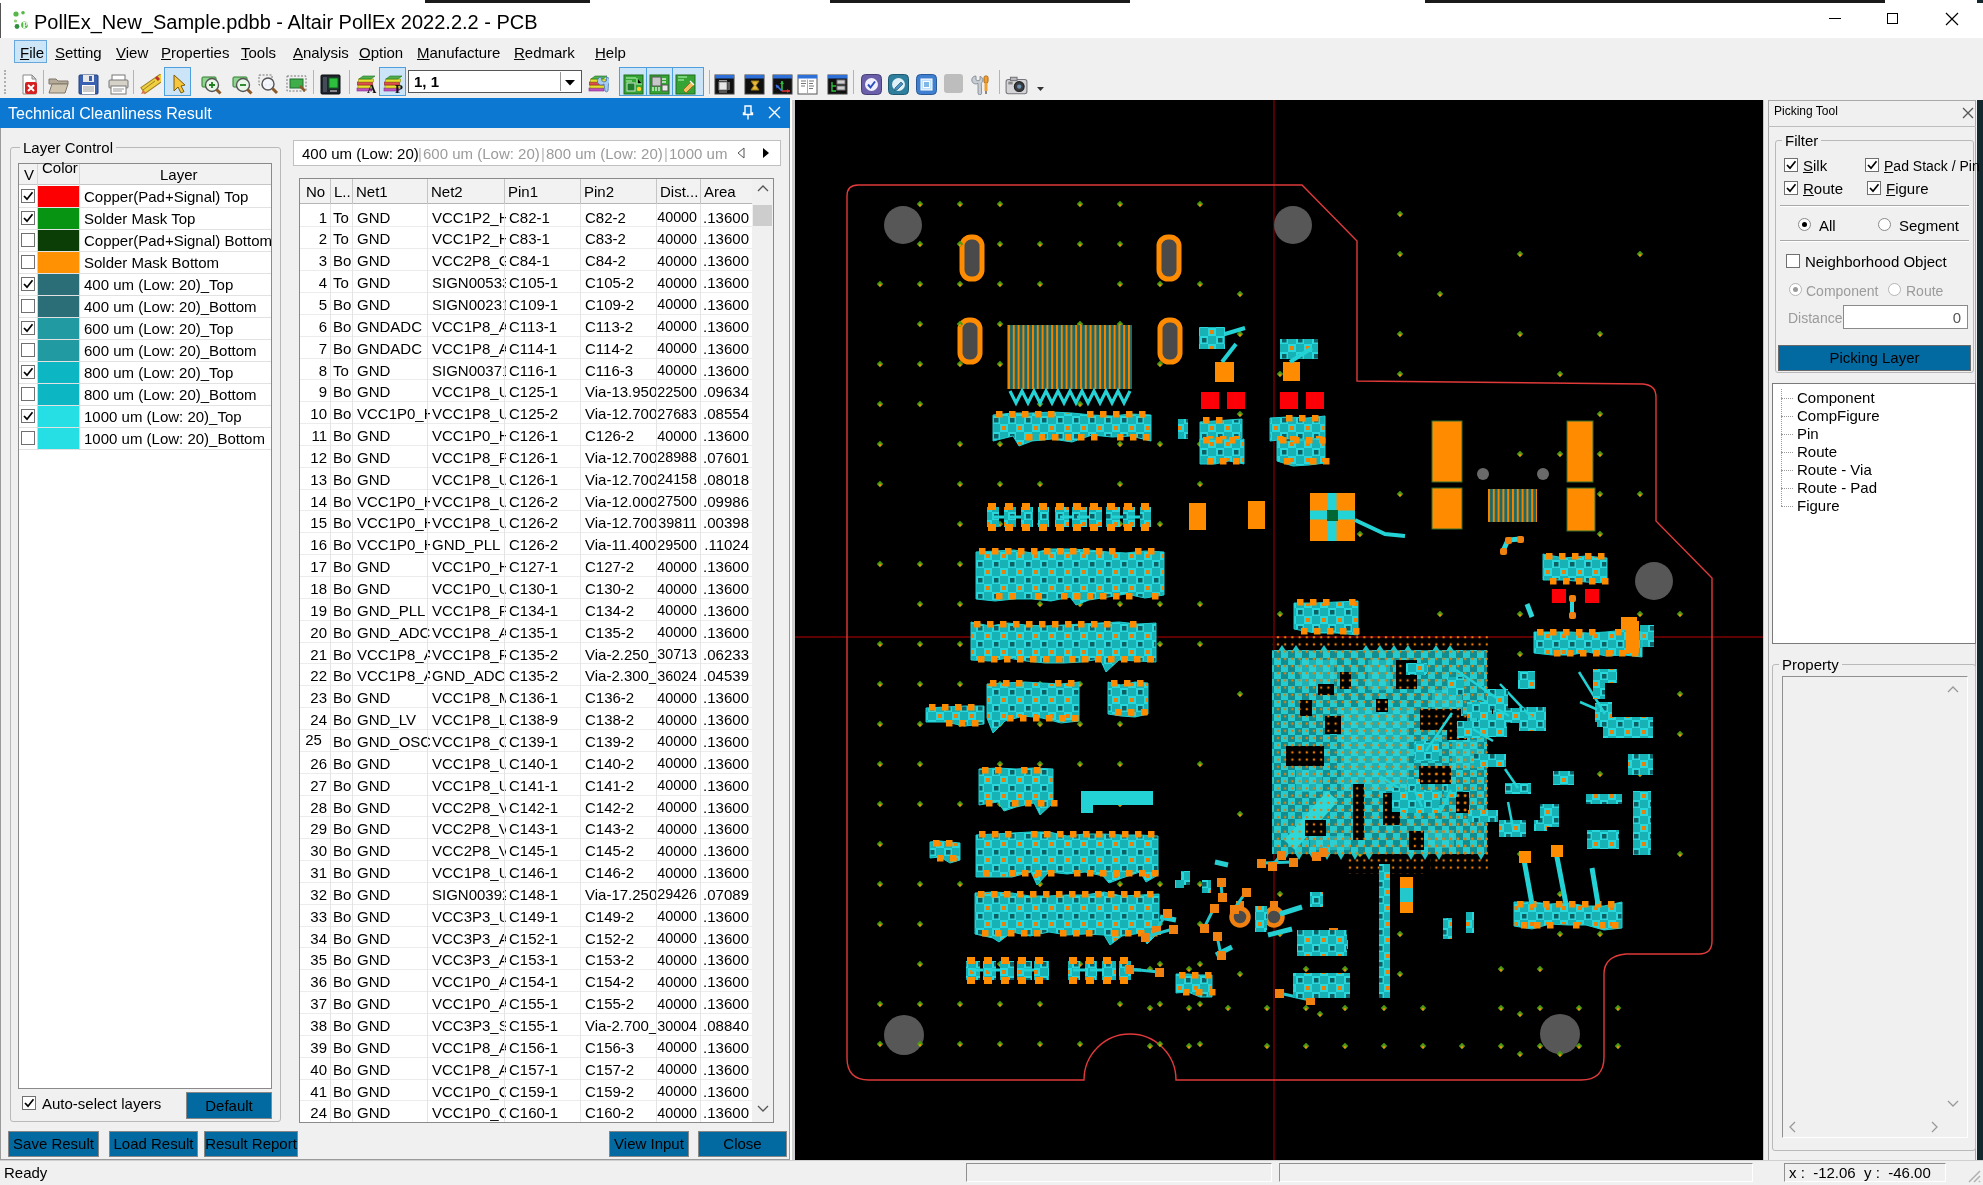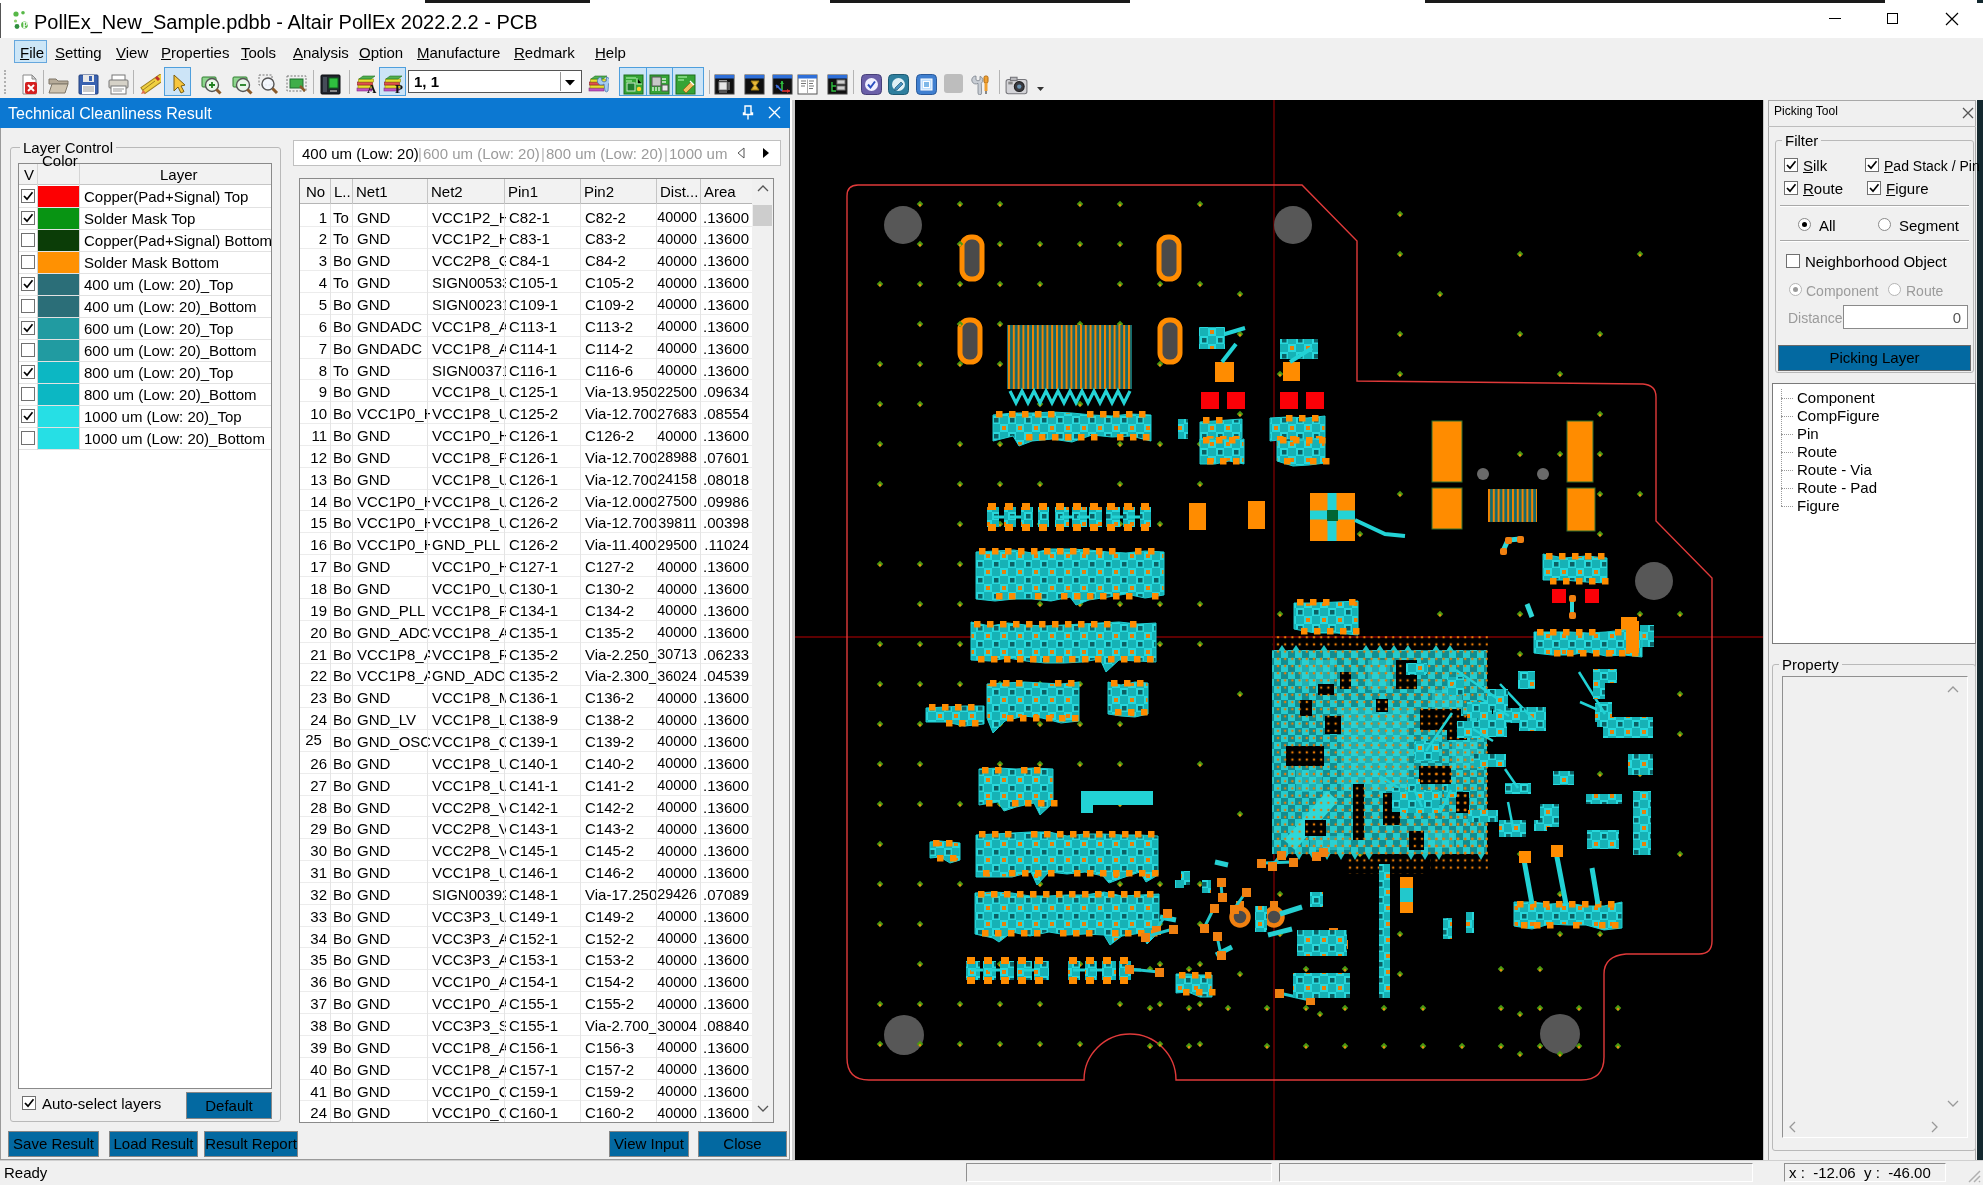--- a/index.html
+++ b/index.html
@@ -1292,21 +1292,21 @@
       <path d="M4,2 h6 v7 h1.5 v1.5 h-9 v-1.5 h1.5 z M7,10.5 v5" stroke="#fff" stroke-width="1.4" fill="none"></path>
   </svg>
 <svg class="abs" style="left:768px;top:106px" width="13" height="13" viewBox="0 0 13 13">
       <path d="M1,1 L12,12 M12,1 L1,12" stroke="#fff" stroke-width="1.4"></path>
   </svg>
 <div class="groupbox" style="left:10px;top:147px;width:271px;height:975px"></div>
 <div class="glabel" style="left:20px;top:139px">Layer Control</div>
 <div class="abs" style="left:18px;top:163px;width:254px;height:926px;background:#fff;border:1px solid #8a8a8a"></div>
 <div class="abs" style="left:19px;top:164px;width:252px;height:21px;background:#f2f2f2;border-bottom:1px solid #c5c5c5"></div>
 <div class="txt" style="left:24px;top:166px">V</div>
-<div class="txt" style="left:42px;top:152px">Color</div>
+<div class="txt" style="left:42px;top:159px">Color</div>
 <div class="txt" style="left:160px;top:166px">Layer</div>
 <div class="abs" style="left:19px;top:207px;width:252px;height:1px;background:#e2e2e2"></div>
 <div class="cb" style="left:21px;top:189px"></div>
 <svg class="abs" style="left:23px;top:191px" width="11" height="10" viewBox="0 0 11 10">
     <path d="M1,5 l3,3.2 5.5,-7" stroke="#000" stroke-width="1.7" fill="none"></path>
   </svg>
 <div class="abs" style="left:38px;top:186px;width:41px;height:21px;background:#fd0002"></div>
 <div class="txt" style="left:84px;top:188px">Copper(Pad+Signal) Top</div>
 <div class="abs" style="left:19px;top:229px;width:252px;height:1px;background:#e2e2e2"></div>
 <div class="cb" style="left:21px;top:211px"></div>
@@ -1477,21 +1477,21 @@
     <div class="txt" style="left:209px;top:160.6px">C114-1</div>
     <div class="txt" style="left:285px;top:160.6px;width:72px;overflow:hidden">C114-2</div>
     <div class="txt" style="left:313px;top:161.1px;width:84px;text-align:right;font-size:14.3px">40000</div>
     <div class="txt" style="left:403px;top:160.6px;width:46px;text-align:right">.13600</div>
     <div class="abs" style="left:0;top:200.3px;width:452px;height:1px;background:#ececec"></div>
     <div class="txt" style="left:0;top:182.5px;width:27px;text-align:right">8</div>
     <div class="txt" style="left:33px;top:182.5px">To</div>
     <div class="txt" style="left:57px;top:182.5px;width:73px;overflow:hidden">GND</div>
     <div class="txt" style="left:132px;top:182.5px;width:74px;overflow:hidden">SIGN00371</div>
     <div class="txt" style="left:209px;top:182.5px">C116-1</div>
-    <div class="txt" style="left:285px;top:182.5px;width:72px;overflow:hidden">C116-6</div>
+    <div class="txt" style="left:285px;top:182.5px;width:72px;overflow:hidden">C116-3</div>
     <div class="txt" style="left:313px;top:183.0px;width:84px;text-align:right;font-size:14.3px">40000</div>
     <div class="txt" style="left:403px;top:182.5px;width:46px;text-align:right">.13600</div>
     <div class="abs" style="left:0;top:222.2px;width:452px;height:1px;background:#ececec"></div>
     <div class="txt" style="left:0;top:204.3px;width:27px;text-align:right">9</div>
     <div class="txt" style="left:33px;top:204.3px">Bo</div>
     <div class="txt" style="left:57px;top:204.3px;width:73px;overflow:hidden">GND</div>
     <div class="txt" style="left:132px;top:204.3px;width:74px;overflow:hidden">VCC1P8_U:</div>
     <div class="txt" style="left:209px;top:204.3px">C125-1</div>
     <div class="txt" style="left:285px;top:204.3px;width:72px;overflow:hidden">Via-13.950</div>
     <div class="txt" style="left:313px;top:204.8px;width:84px;text-align:right;font-size:14.3px">22500</div>

